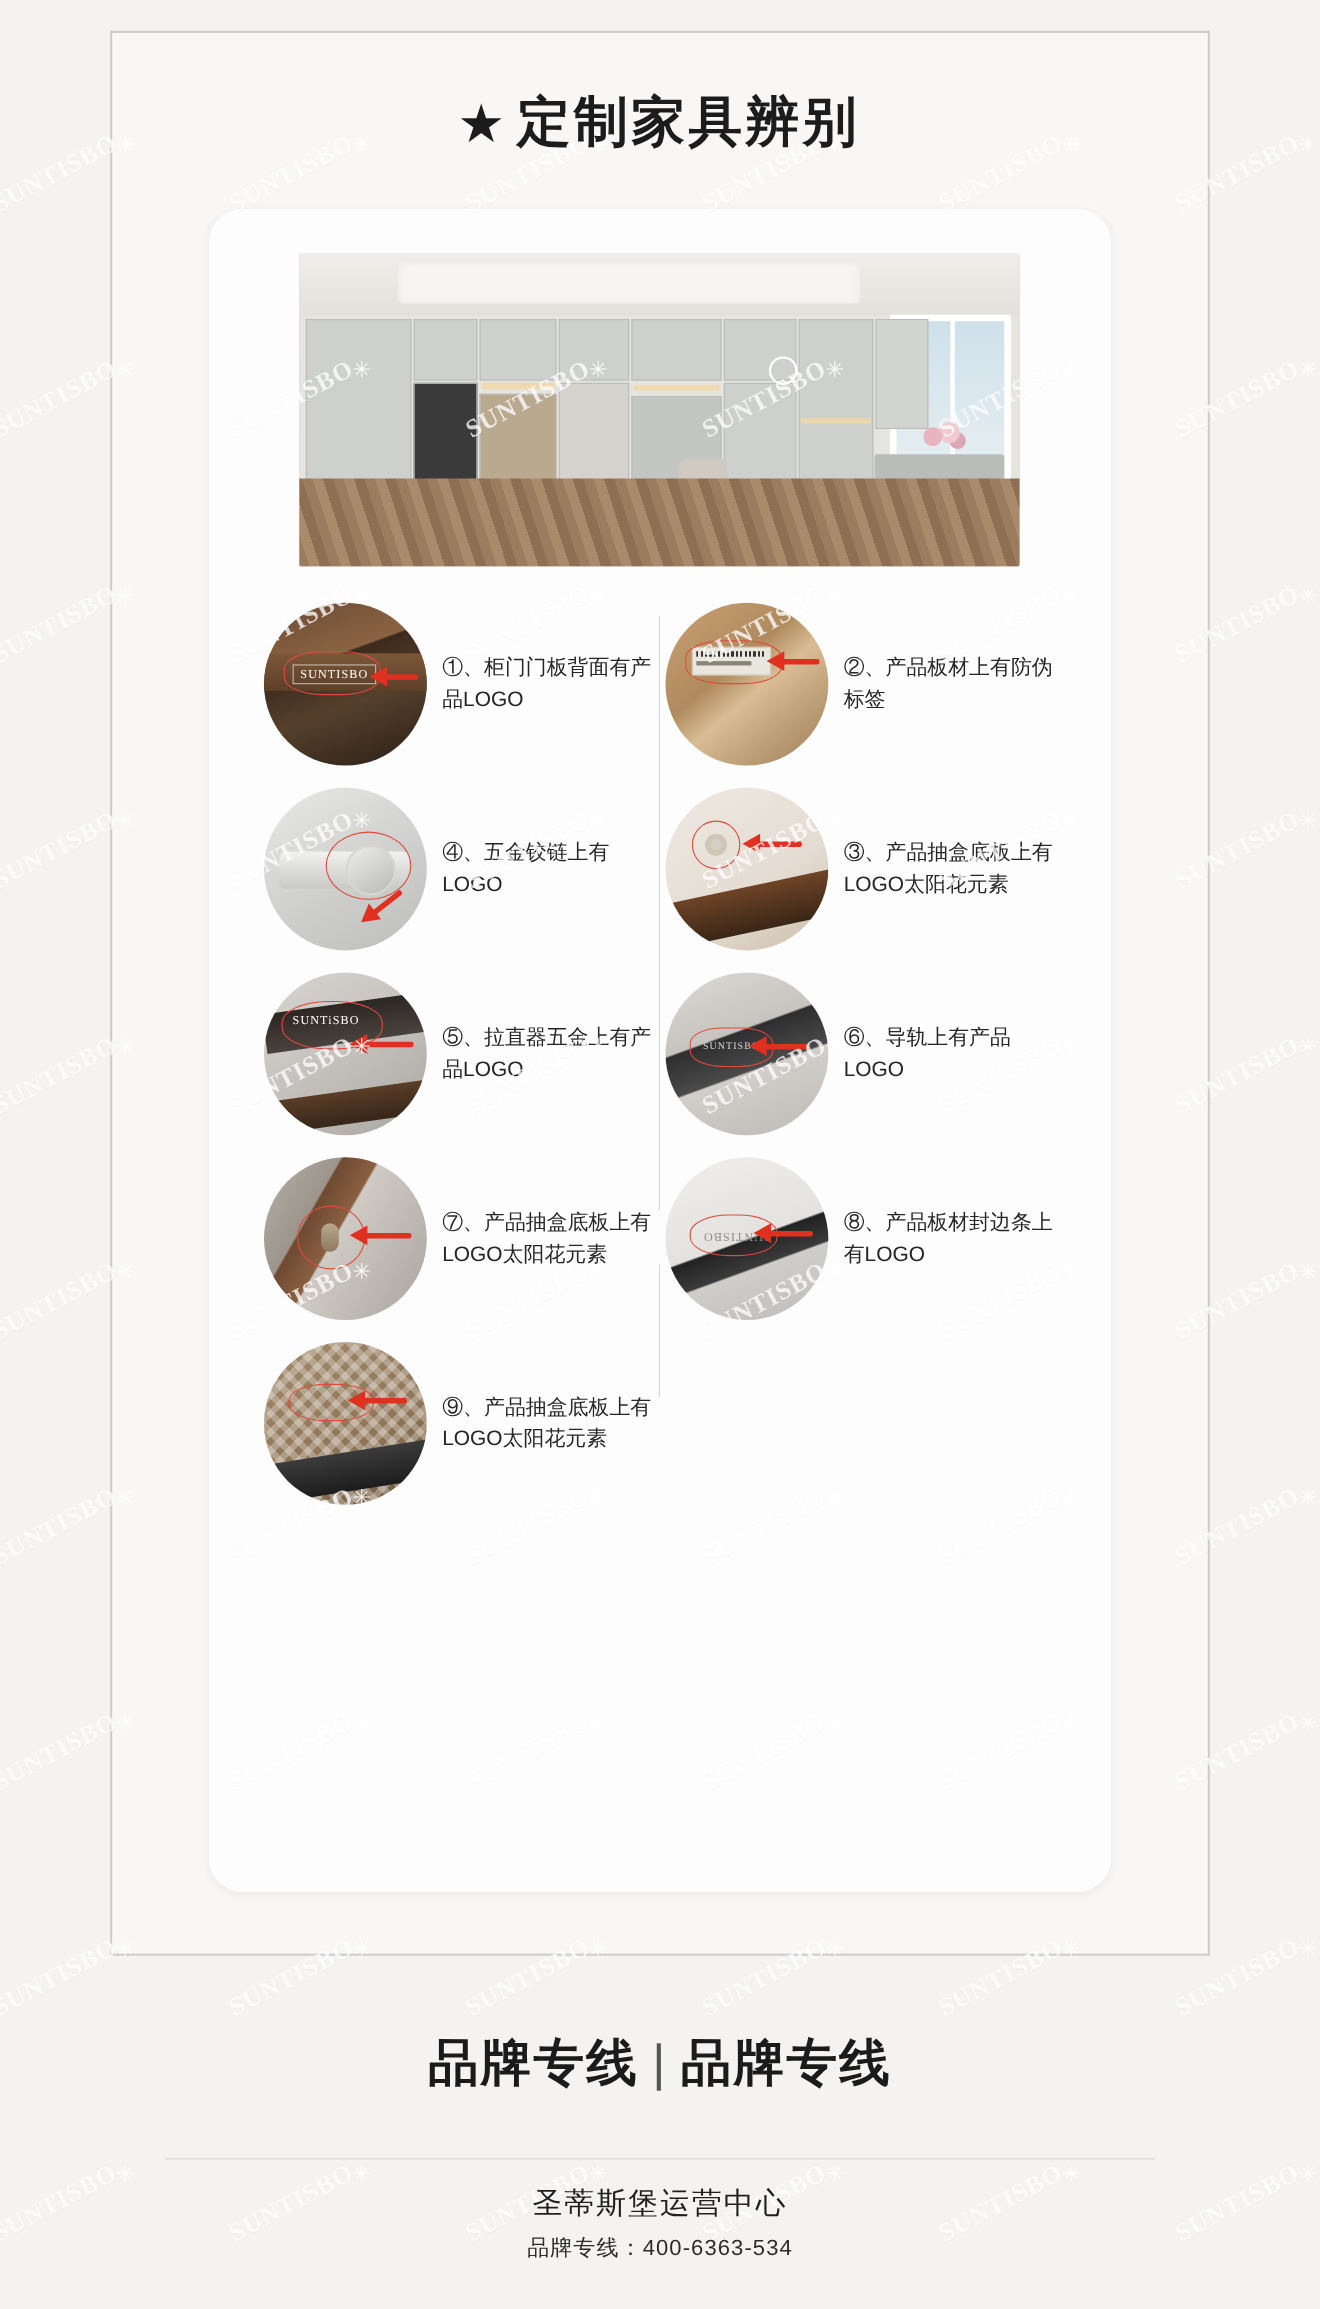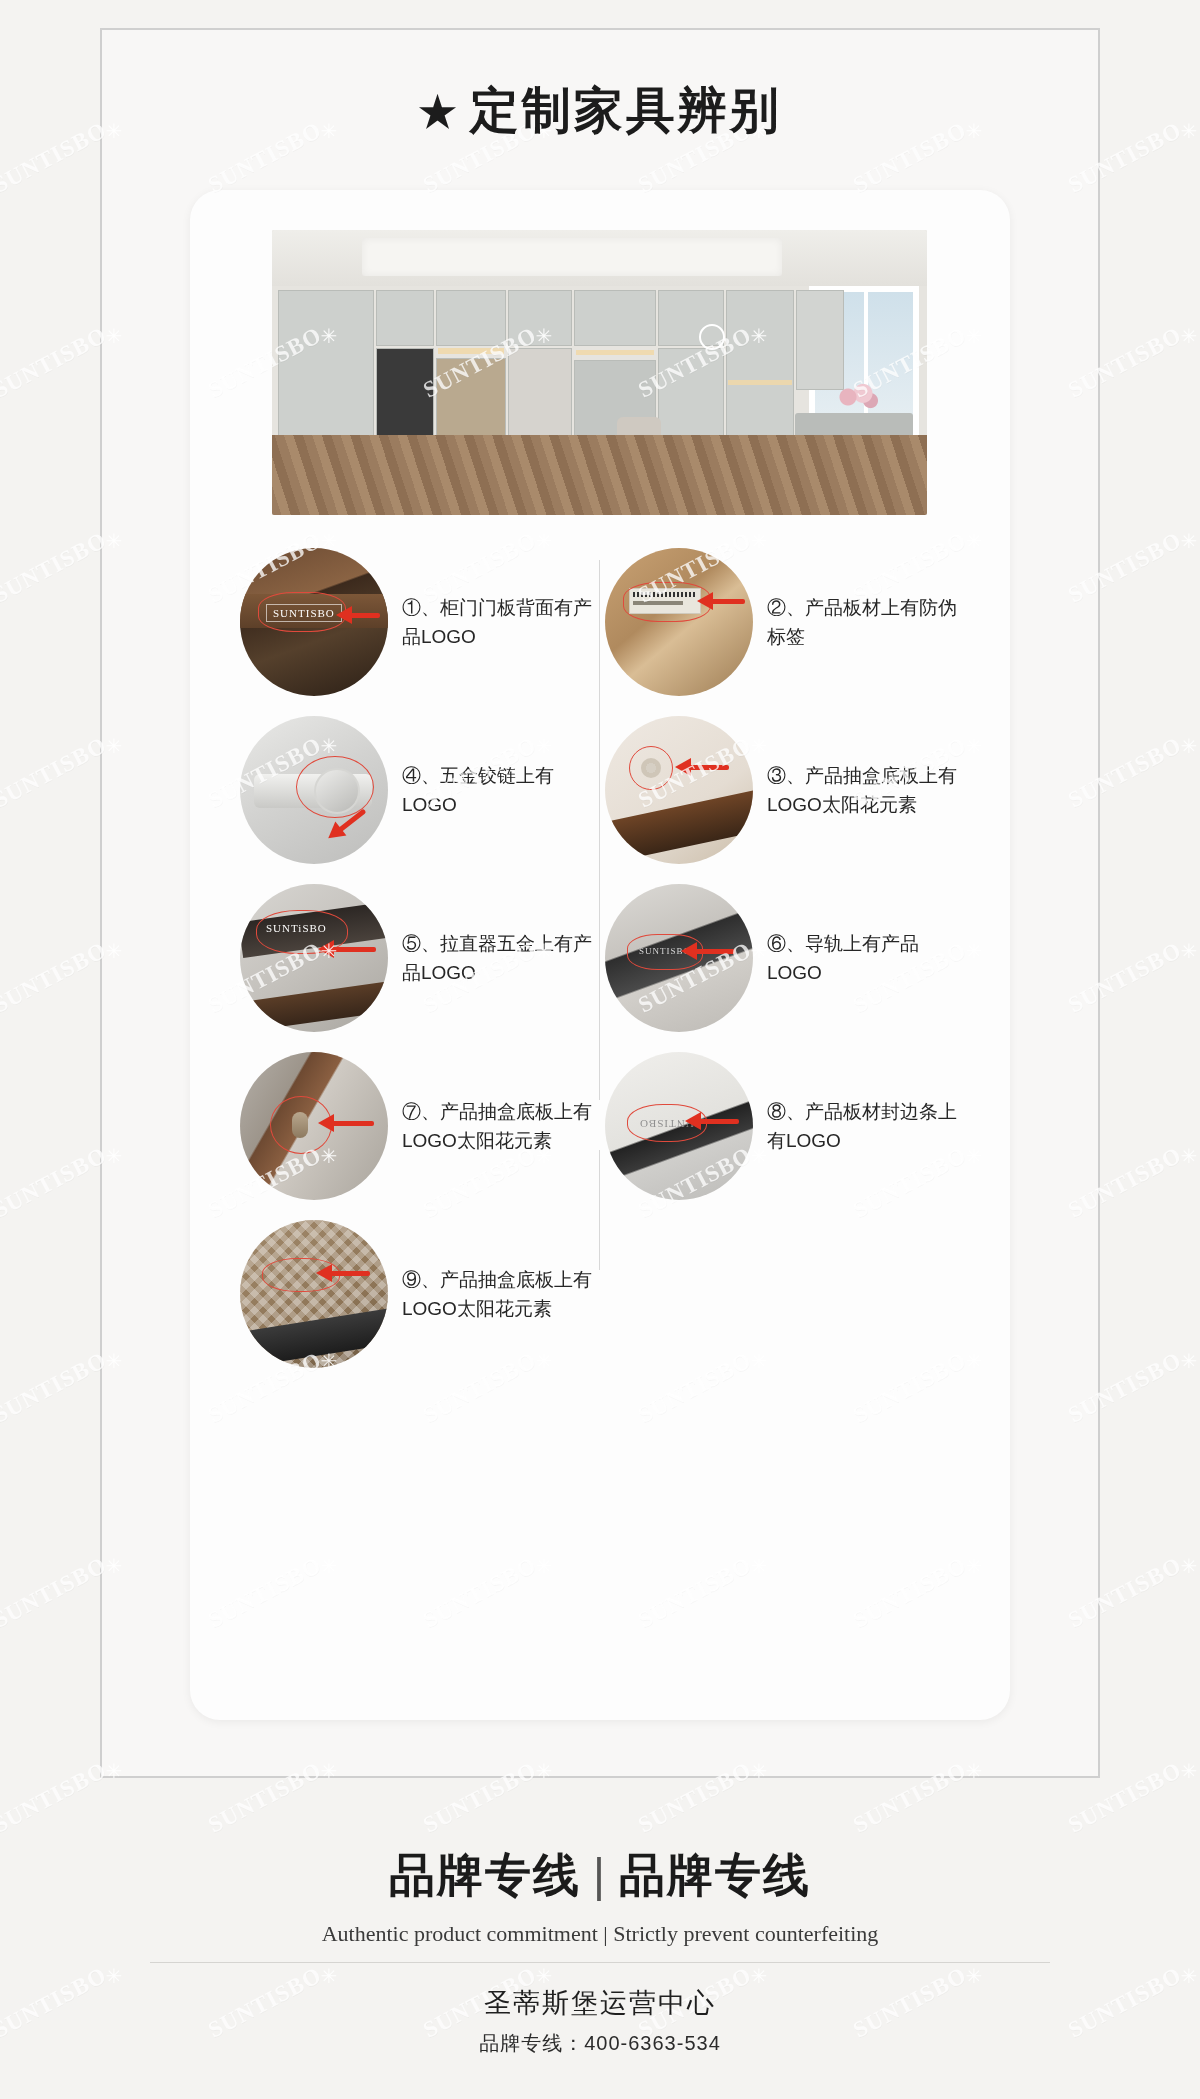--- a/index.html
+++ b/index.html
@@ -473,21 +473,20 @@
         <div class="caption"><span>⑨、产品抽盒底板上有LOGO太阳花元素</span><span></span></div>
       </div>
       <div class="cell"></div>
     </div>
 
   </div>
 
   <div class="footer-line1">
     <span>品牌专线</span><span class="sep">|</span><span>品牌专线</span>
   </div>
-  <div class="footer-line2">Authentic product commitment | Strictly prevent counterfeiting</div>
   <div class="footer-rule"></div>
   <div class="footer-line3">圣蒂斯堡运营中心</div>
   <div class="footer-line4">品牌专线：400-6363-534</div>
 
   <div class="watermark-layer" id="wm-layer">
       <div class="wm" style="left: -12.5px; top: 145px;">SUNTISBO</div>
       <div class="wm-flower" style="left: 105.5px; top: 119px;">✳</div>
       <div class="wm" style="left: 202.5px; top: 145px;">SUNTISBO</div>
       <div class="wm-flower" style="left: 320.5px; top: 119px;">✳</div>
       <div class="wm" style="left: 417.5px; top: 145px;">SUNTISBO</div>

